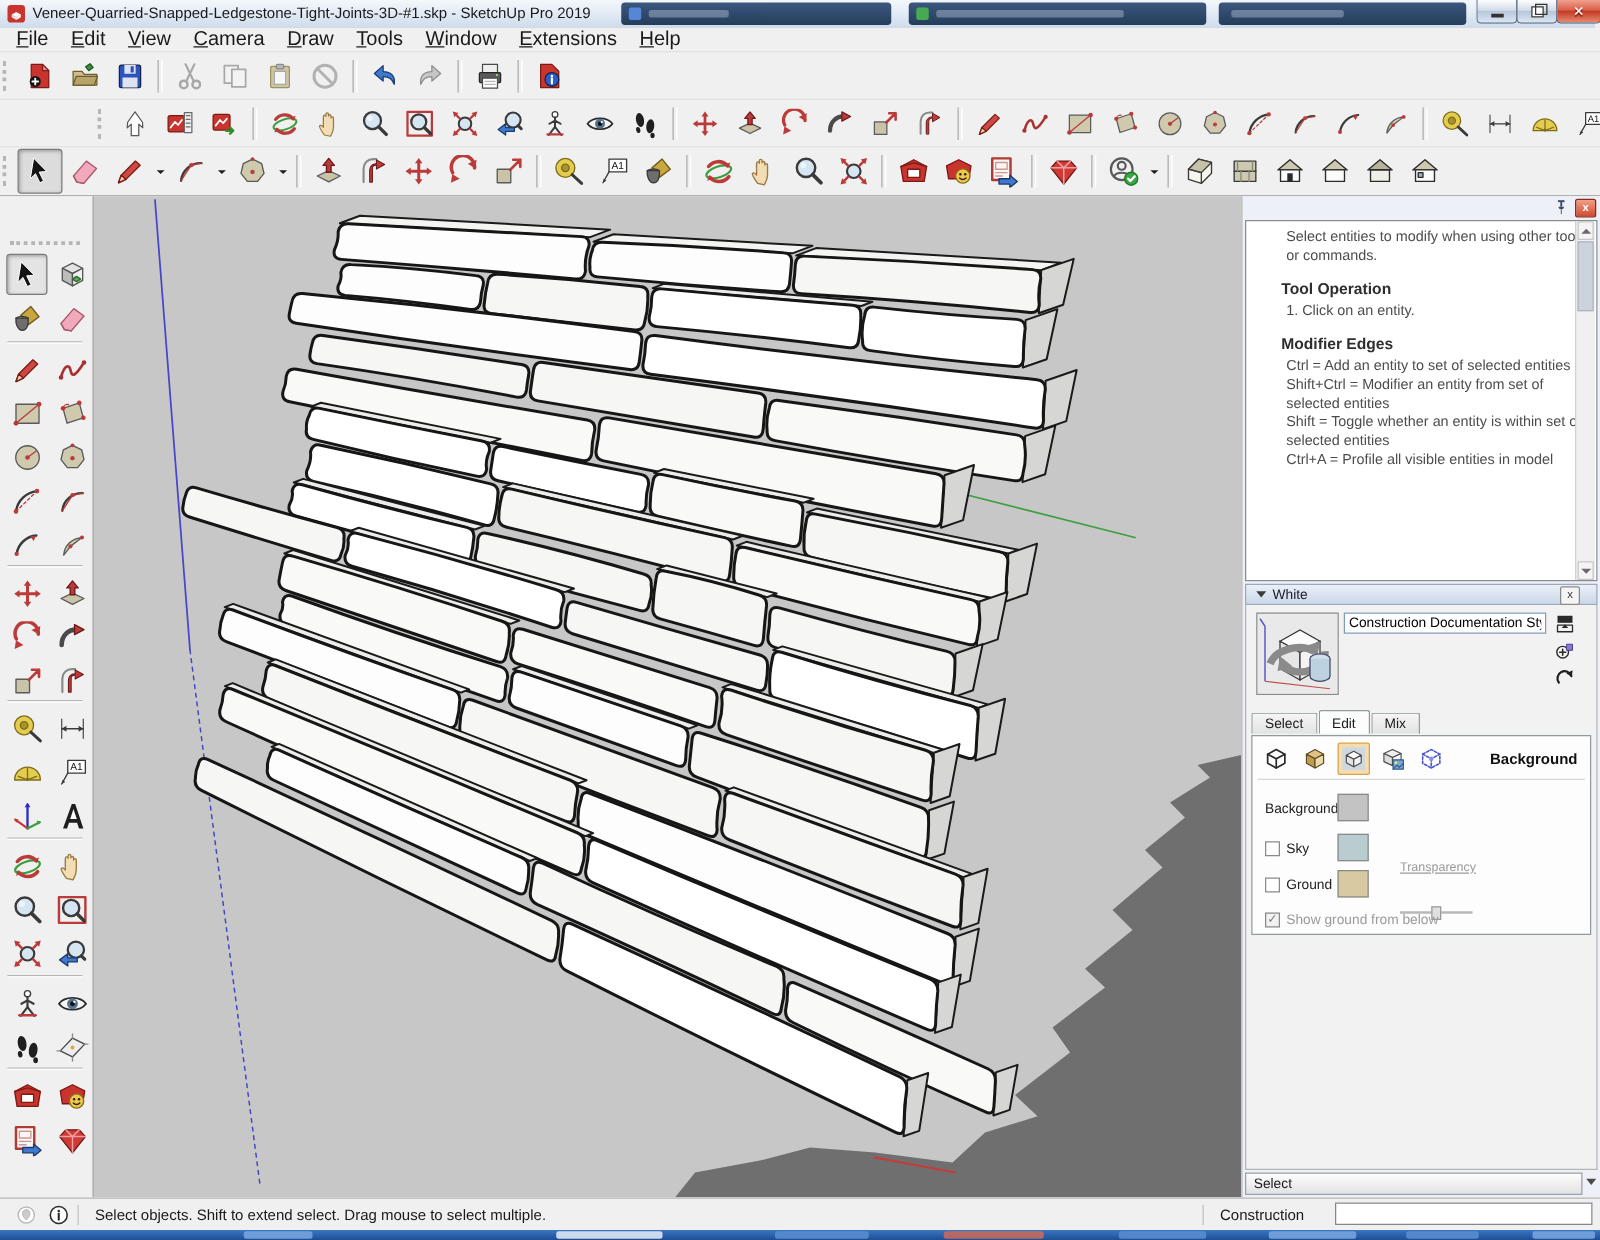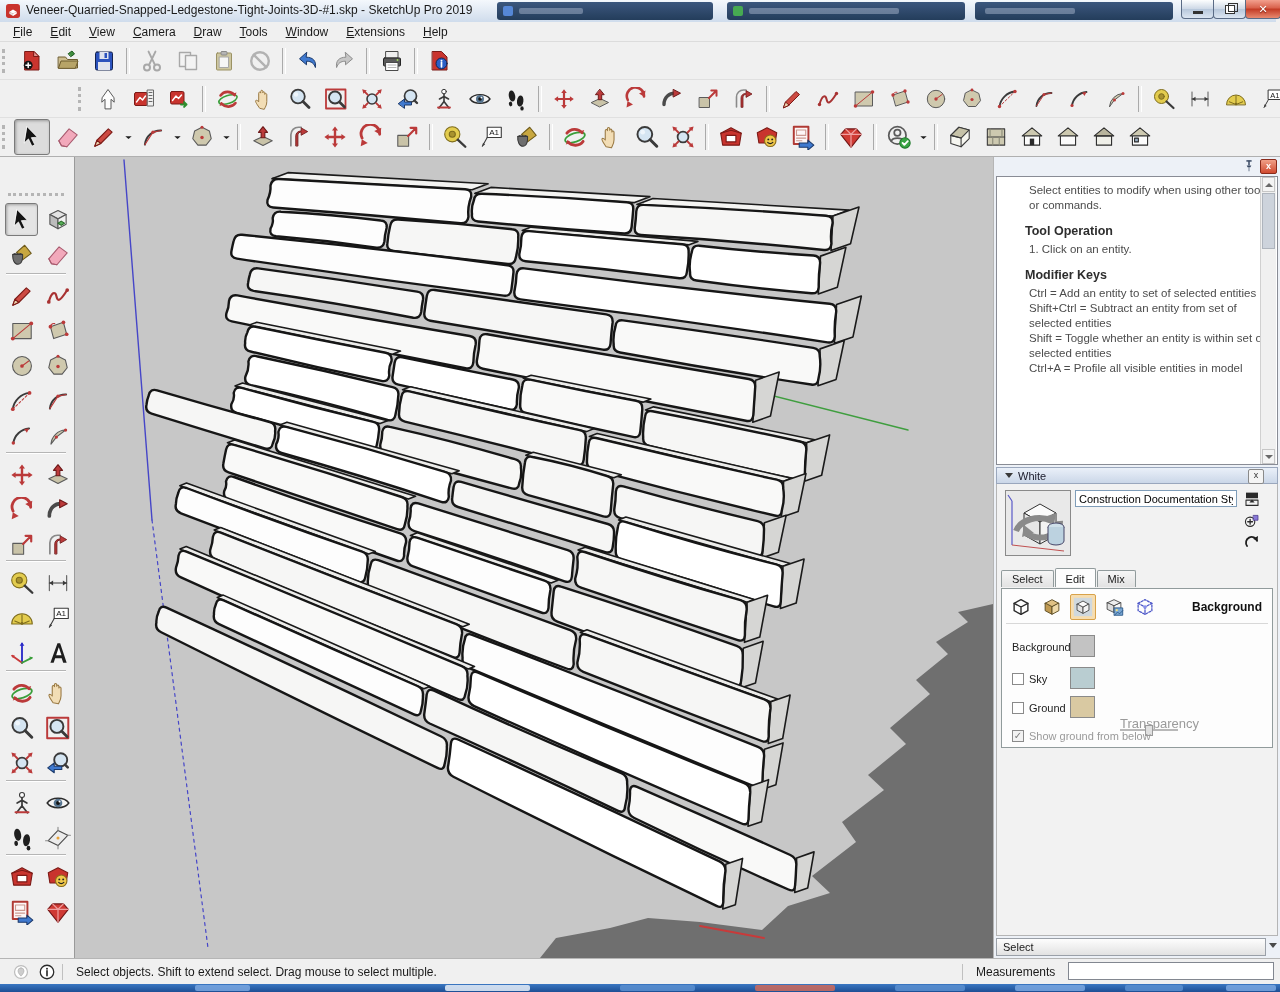--- a/index.html
+++ b/index.html
@@ -19,21 +19,21 @@
     background:linear-gradient(#fdfefe,#cdd8e6 50%,#b6c6da 50%,#dce6f2);
     display:flex;align-items:center;justify-content:center;}
   .winbtn.close{background:linear-gradient(#f2a08e,#d8604a 45%,#c23a24 50%,#e88a70);}
   .glyph-min{width:10px;height:3px;background:#333;margin-top:6px;}
   .glyph-restore{width:8px;height:7px;border:1px solid #333;position:relative;background:#fff;}
   .glyph-restore:before{content:"";position:absolute;left:2px;top:-3px;width:8px;height:7px;border:1px solid #333;}
   .glyph-x{color:#fff;font-size:11px;font-weight:bold;text-shadow:0 1px 1px #7a1a0a;}
   
   #menubar{left:0;top:22px;width:1280px;height:20px;background:#f0f0f0;border-bottom:1px solid #dcdcdc;
     display:flex;align-items:center;padding-left:4px;box-sizing:border-box;}
-  .menu-item{font-size:12px;color:#1a1a1a;padding:2px 9px;cursor:default;}
+  .menu-item{font-size:16px;color:#1a1a1a;padding:2px 9px;cursor:default;}
   .menu-item u{text-decoration:underline;}
   
   .toolbar{left:0;width:1280px;background:#f0f0f0;display:flex;align-items:center;box-sizing:border-box;}
   #tb1{top:42px;height:38px;border-bottom:1px solid #e0e0e0;}
   #tb2{top:80px;height:38px;border-bottom:1px solid #e0e0e0;padding-left:76px;}
   #tb3{top:118px;height:39px;border-bottom:1px solid #b0b0b0;}
   .tbtn{width:34px;height:32px;display:flex;align-items:center;justify-content:center;flex:0 0 auto;border:1px solid transparent;}
   .tbtn svg{width:24px;height:24px;}
   #tb3 .tbtn{width:34px;height:34px;}
   #tb3 .tbtn svg{width:26px;height:26px;}
@@ -91,21 +91,21 @@
   .strip-cell{width:24px;height:24px;display:flex;align-items:center;justify-content:center;border:1px solid transparent;}
   .strip-cell svg{width:22px;height:22px;}
   .strip-cell.active{background:#f6ddb0;border:1px solid #d8a24a;border-radius:2px;}
   #strip-label{position:absolute;right:10px;top:11px;font-size:12px;font-weight:bold;color:#111;}
   #strip-div{position:absolute;left:4px;top:34px;width:262px;border-top:1px solid #d8d8d8;}
   .erow{position:absolute;left:10px;font-size:11px;color:#222;display:flex;align-items:center;}
   .swatch{position:absolute;left:68px;width:25px;height:22px;border:1px solid #8a8a8a;box-sizing:border-box;}
   .cb{width:12px;height:12px;border:1px solid #8a8a8a;background:#fff;margin-right:5px;display:inline-block;box-sizing:border-box;
       font-size:10px;line-height:10px;text-align:center;color:#7a7a7a;}
   .cb.checked{background:#f2f2f2;}
-  #transp-label{position:absolute;left:118px;top:127px;font-size:13px;color:#9a9a9a;}
+  #transp-label{position:absolute;left:118px;top:100px;font-size:10px;color:#9a9a9a;text-decoration:underline;}
   #transp-slider{position:absolute;left:118px;top:136px;width:58px;height:10px;}
   #transp-slider .track{position:absolute;left:0;top:4px;width:58px;height:2px;background:#b8b8b8;}
   #transp-slider .thumb{position:absolute;left:25px;top:0;width:8px;height:11px;background:#e0e0e0;border:1px solid #9a9a9a;box-sizing:border-box;}
   #bottom-select{left:2px;top:781px;width:270px;height:18px;background:linear-gradient(#fdfdfd,#e2e2e2);
      border:1px solid #9aa0a8;box-sizing:border-box;font-size:11px;color:#1a1a1a;display:flex;align-items:center;padding-left:6px;}
   #bottom-caret{left:275px;top:786px;width:0;height:0;border:4px solid transparent;border-top:5px solid #4a4a4a;}
   
   #statusbar{left:0;top:958px;width:1280px;height:26px;background:#f0f0f0;border-top:1px solid #b5b5b5;box-sizing:border-box;}
   .st-icon{top:4px;width:18px;height:18px;}
   #st-div1{left:62px;top:5px;width:0;height:16px;border-left:1px solid #c0c0c0;}
@@ -1358,24 +1358,24 @@
           <rect x="11.4" y="14" width="1.2" height="7" fill="#3c4c66"></rect>
         </svg></span>
     <div class="abs" id="tray-close">x</div>
 
     <div class="abs" id="instructor">
       <div>Select entities to modify when using other tools or commands.</div>
       <div class="ins-h">Tool Operation</div>
       <div>
           <div>1. Click on an entity.</div>
         </div>
-      <div class="ins-h">Modifier Keys</div>
+      <div class="ins-h">Modifier Edges</div>
       <div>
           <div>Ctrl = Add an entity to set of selected entities</div>
-          <div>Shift+Ctrl = Subtract an entity from set of selected entities</div>
+          <div>Shift+Ctrl = Modifier an entity from set of selected entities</div>
           <div>Shift = Toggle whether an entity is within set of selected entities</div>
           <div>Ctrl+A = Profile all visible entities in model</div>
         </div>
     </div>
     <div class="abs" id="ins-scroll">
       <div class="sb-arrow sb-up" style="top:0;"></div>
       <div id="ins-thumb"></div>
       <div class="sb-arrow sb-down" style="bottom:0;"></div>
     </div>
 
@@ -1507,21 +1507,21 @@
         <path d="M12 6.5a4 4 0 014 4c0 3-4 7-4 7s-4-4-4-7a4 4 0 014-4z" fill="#cdcdcd" stroke="#b2b2b2"></path>
       </svg></span>
   <span class="abs st-icon" style="left:38px;"><svg viewBox="0 0 24 24" xmlns="http://www.w3.org/2000/svg" stroke-linecap="round" stroke-linejoin="round">
         <circle cx="12" cy="12" r="9" fill="#fff" stroke="#2a2a2a" stroke-width="1.7"></circle>
         <circle cx="12" cy="7.6" r="1.3" fill="#2a2a2a"></circle>
         <path d="M12 10.4V17" stroke="#2a2a2a" stroke-width="2.2"></path>
       </svg></span>
   <div class="abs" id="st-div1"></div>
   <div class="abs" id="st-msg">Select objects. Shift to extend select. Drag mouse to select multiple.</div>
   <div class="abs" id="st-div2"></div>
-  <div class="abs" id="st-meas">Measurements</div>
+  <div class="abs" id="st-meas">Construction</div>
   <div class="abs" id="st-measbox"></div>
 </div>
 
 <div class="abs" id="taskbar">
   <span class="tk" style="left:195px;width:55px;background:#7aa7e0;"></span>
   <span class="tk" style="left:445px;width:85px;background:#e8eef8;"></span>
   <span class="tk" style="left:620px;width:75px;background:#5a8fd0;"></span>
   <span class="tk" style="left:755px;width:80px;background:#d06a5a;"></span>
   <span class="tk" style="left:895px;width:70px;background:#5a8fd0;"></span>
   <span class="tk" style="left:1015px;width:70px;background:#7aa7e0;"></span>

